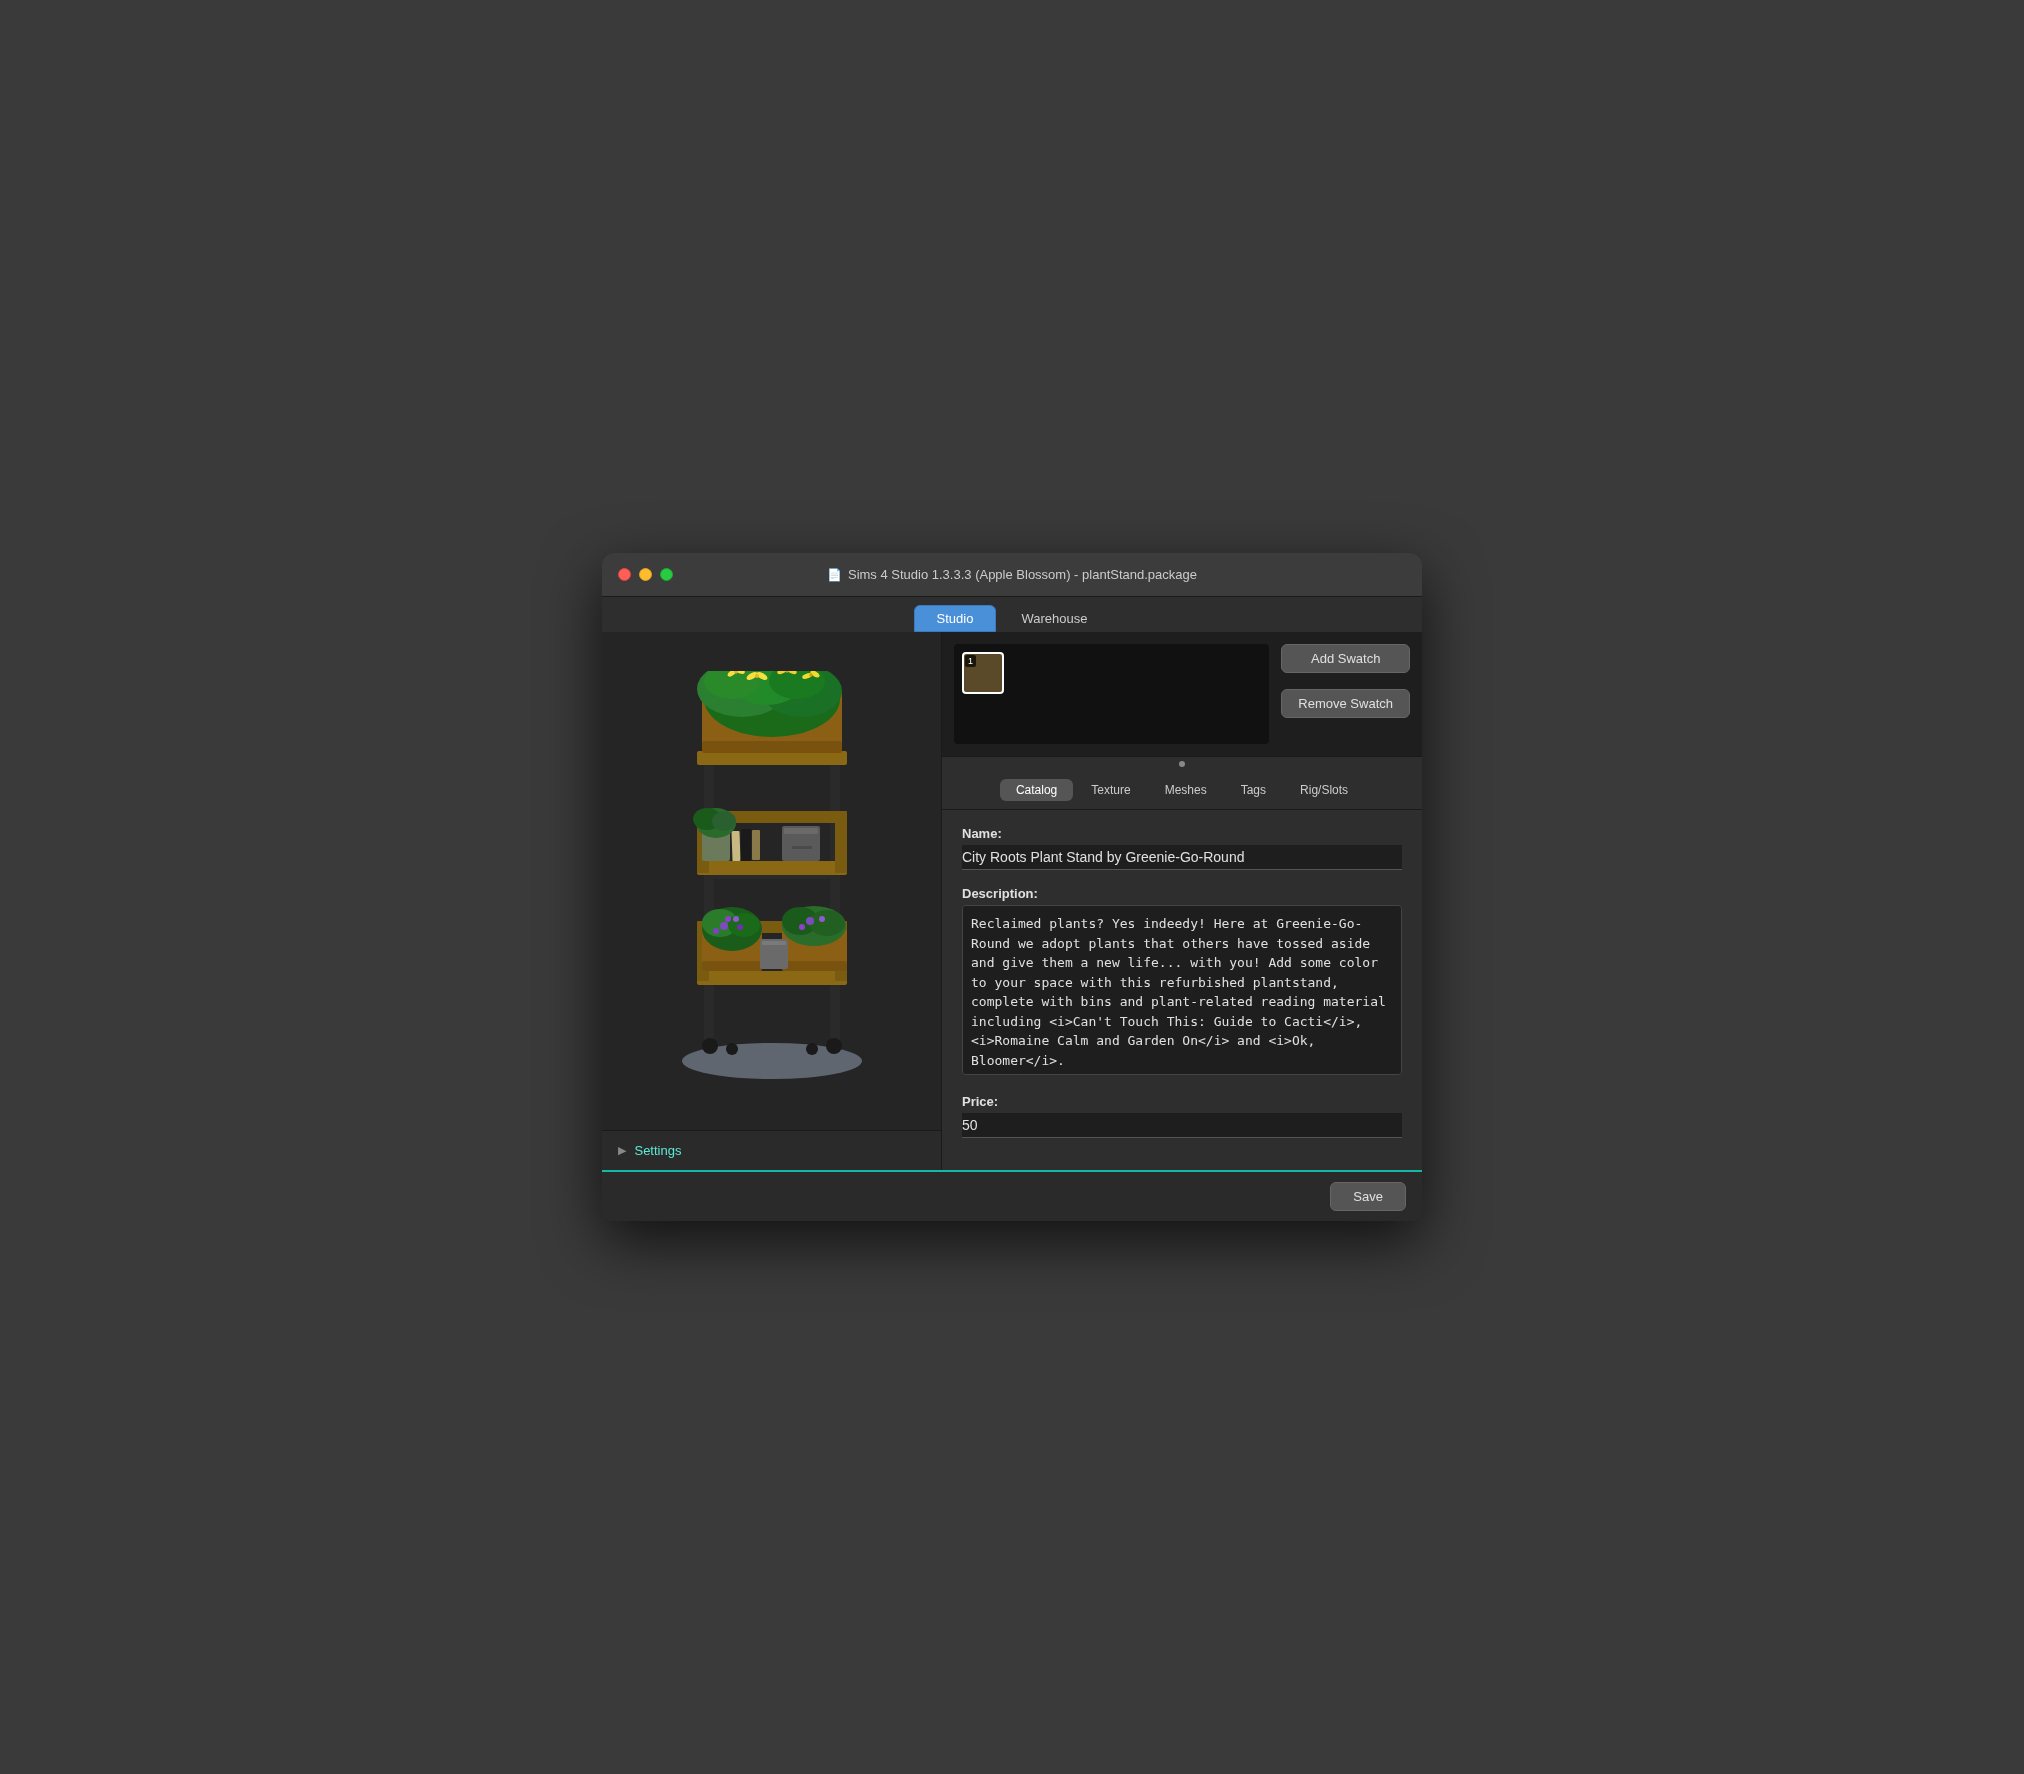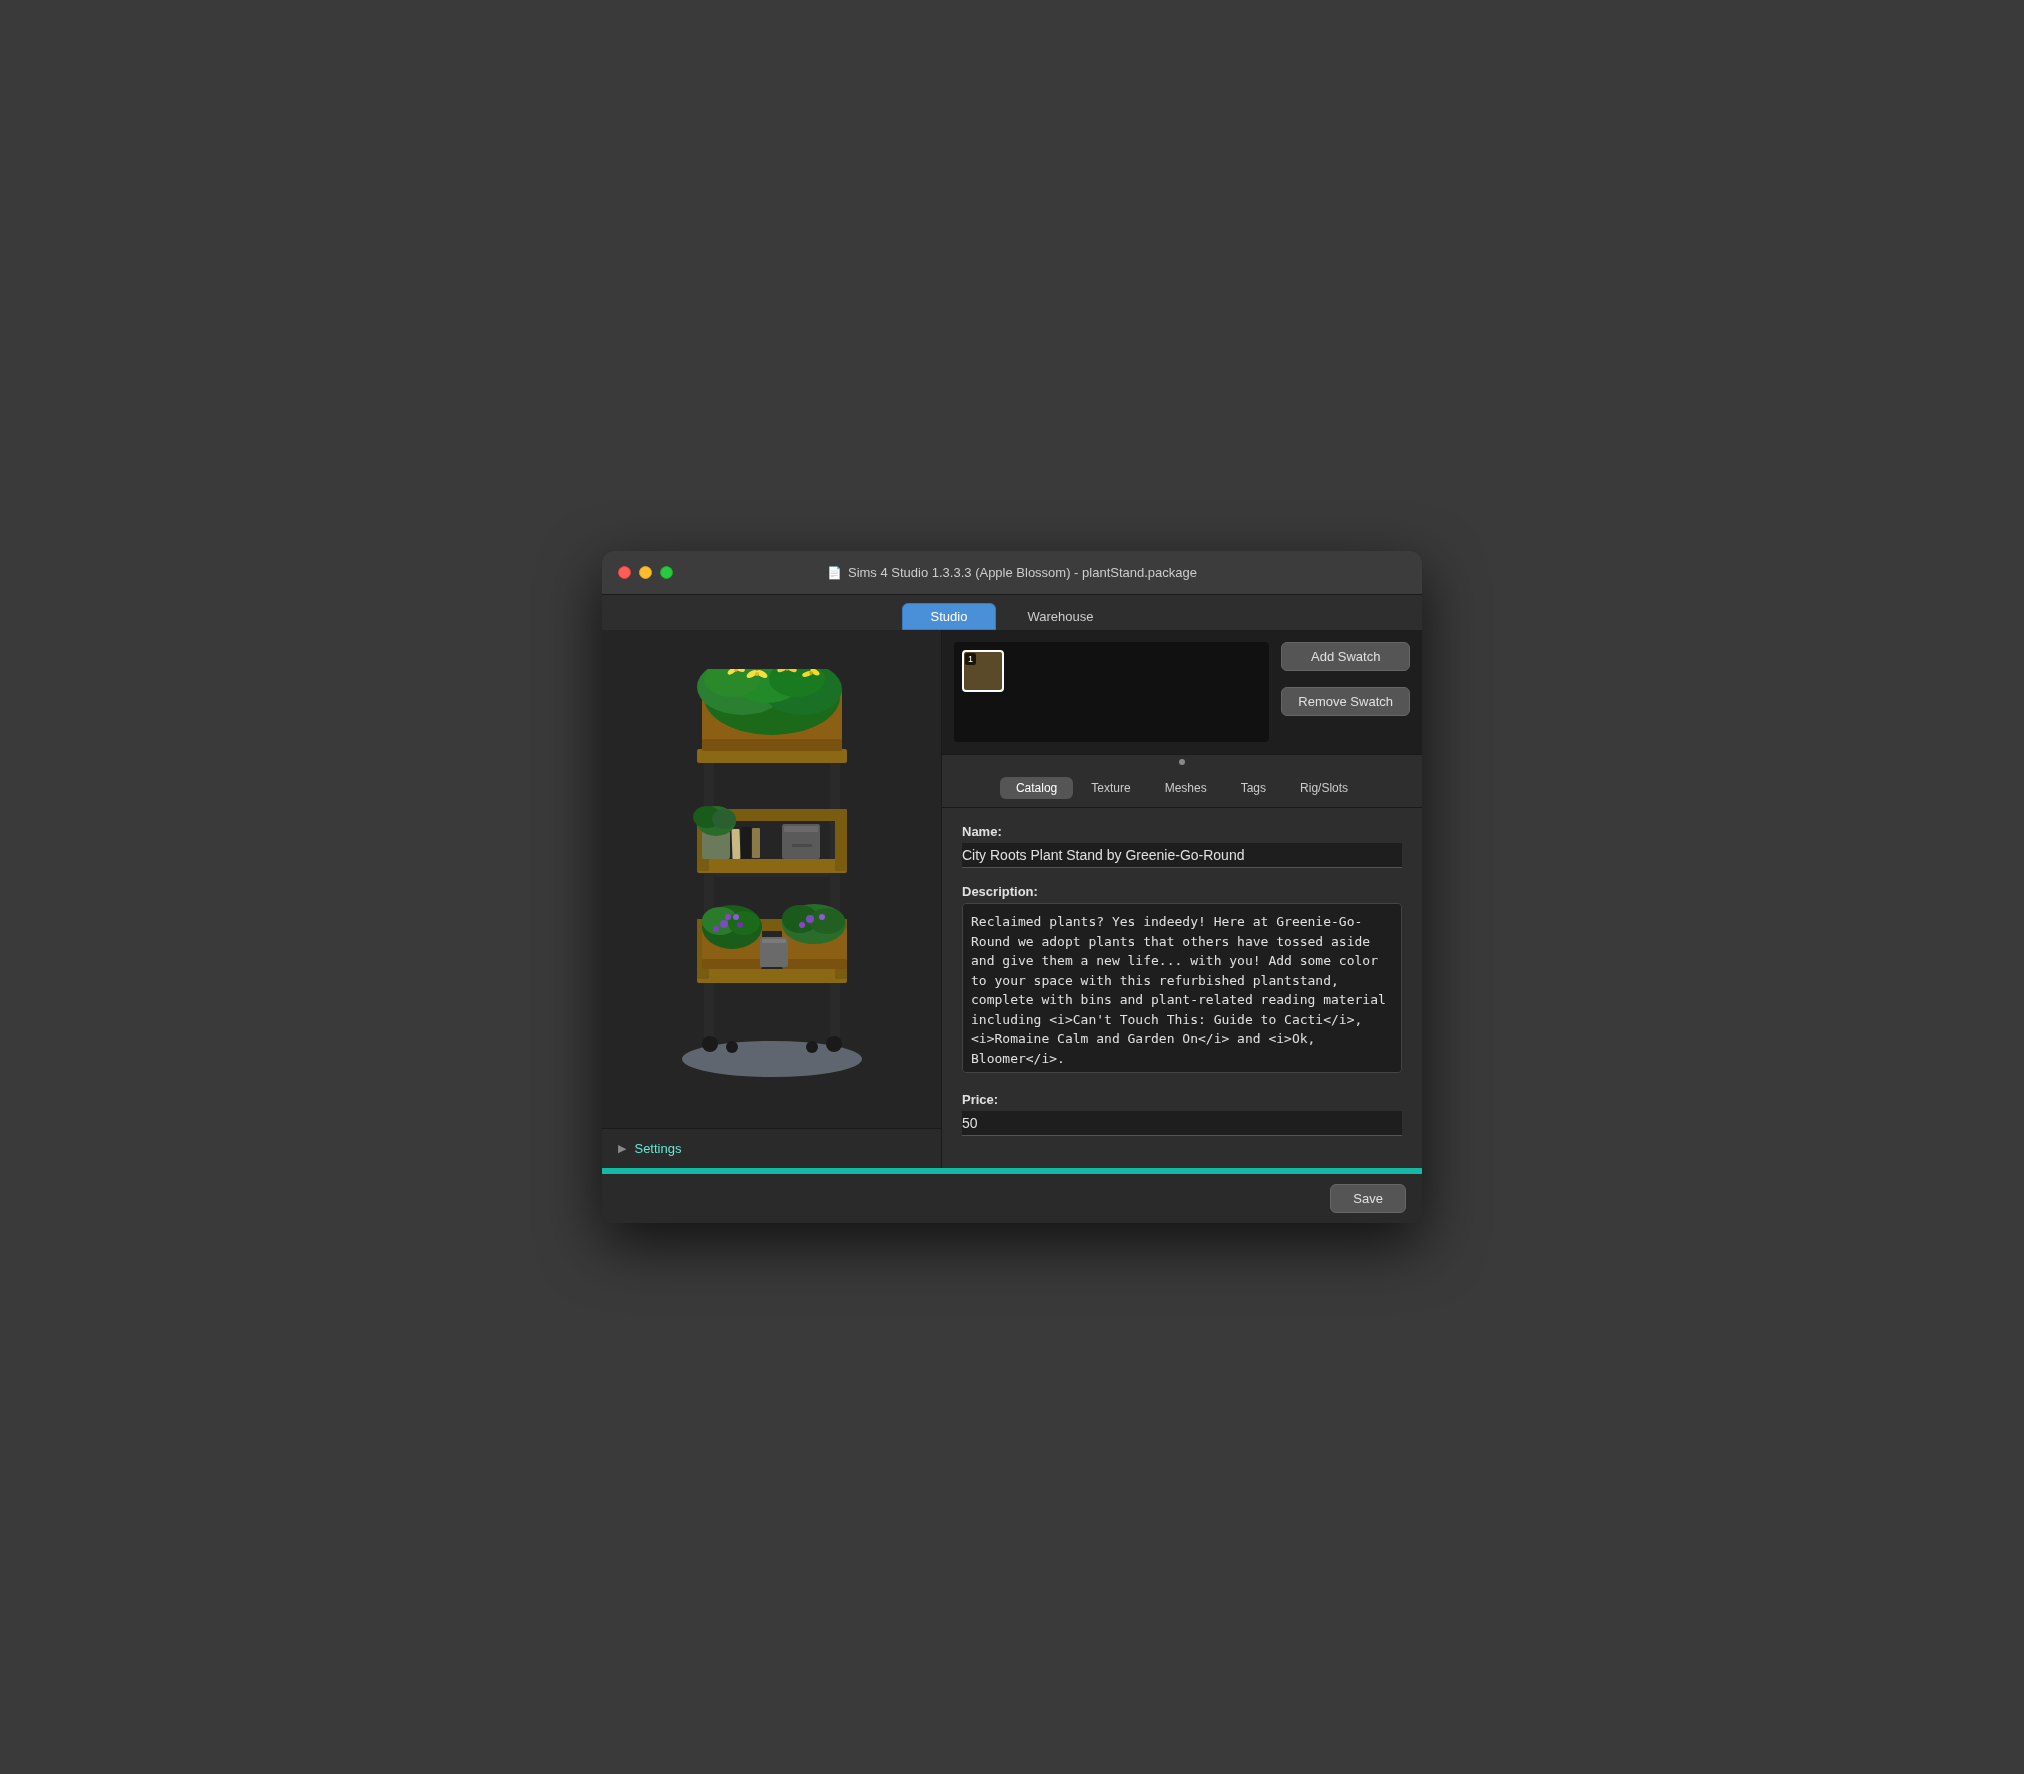--- a/index.html
+++ b/index.html
@@ -75,21 +75,21 @@
     .tab-bar {
       background: #2e2e2e;
       display: flex;
       justify-content: center;
       padding: 8px 0 0;
       gap: 2px;
       flex-shrink: 0;
     }
 
     .tab {
-      padding: 5px 28px;
+      padding: 5px 22px;
       border-radius: 6px 6px 0 0;
       font-size: 13px;
       cursor: pointer;
       color: #ccc;
       background: transparent;
       border: 1px solid transparent;
     }
 
     .tab.active {
       background: #4a90d9;
@@ -263,21 +263,21 @@
       font-size: 13px;
       outline: none;
       resize: none;
       height: 170px;
       line-height: 1.5;
     }
 
     
     .bottom-bar {
       background: #2a2a2a;
-      border-top: 6px solid #14b8a6;
+      border-top: 2px solid #14b8a6;
       padding: 10px 16px;
       display: flex;
       justify-content: flex-end;
       flex-shrink: 0;
     }
 
     .save-btn {
       background: #555;
       color: #e0e0e0;
       border: 1px solid #666;

